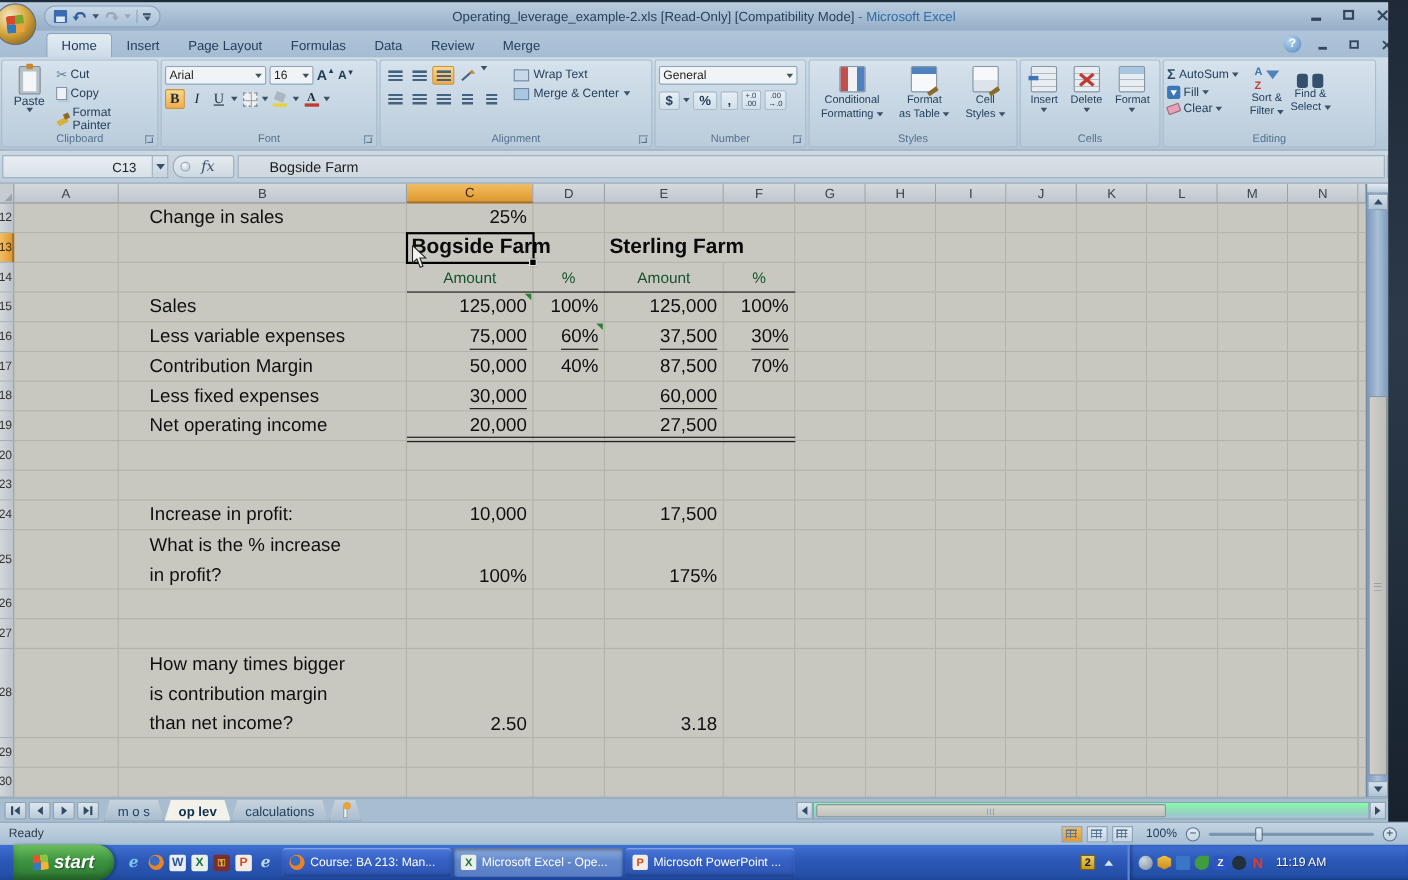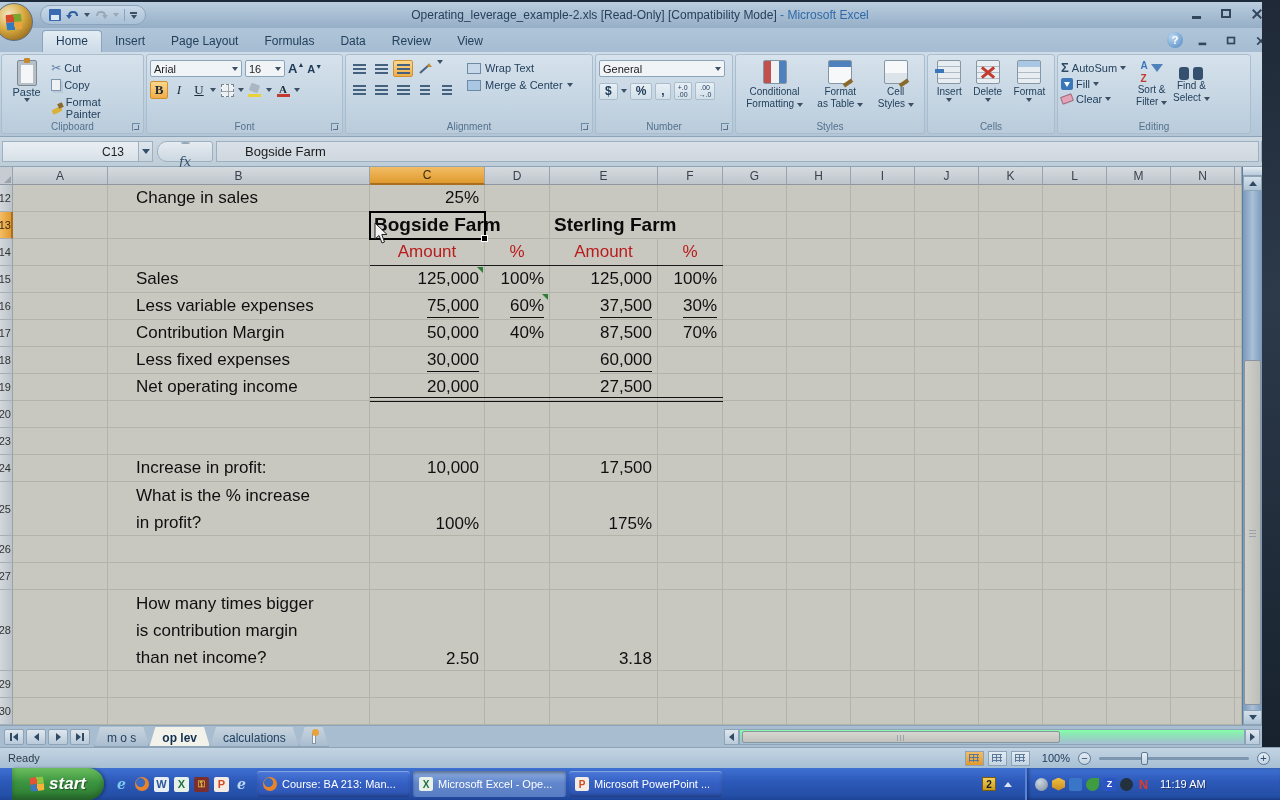--- a/index.html
+++ b/index.html
@@ -121,21 +121,21 @@
   .ic-az .z { color:#c23b2e; position:absolute; left:0; bottom:0; }
   .ic-az .fun { position:absolute; right:0; top:4px; width:0; height:0; border-left:6px solid transparent; border-right:6px solid transparent; border-top:8px solid #4f81bd; }
   .ic-bino { position:relative; width:24px; height:20px; }
   .ic-bino::before,.ic-bino::after { content:""; position:absolute; bottom:0; width:10px; height:13px; background:#35506e; border-radius:3px; }
   .ic-bino::before { left:0; } .ic-bino::after { right:0; }
 
   
   .fbar { height:30px; background:linear-gradient(#ccd8e2,#bfcdd9); border-bottom:1px solid #8ca3b8; display:flex; align-items:center; position:relative; }
   .namebox { width:137px; height:21px; margin-left:2px; background:linear-gradient(#e9eef3,#d8e1e8); border:1px solid #9db0c0; display:flex; align-items:center; justify-content:flex-end; font-size:12px; color:#222; padding-right:14px; }
   .nb-dd { width:14px; height:21px; display:flex; align-items:center; justify-content:center; background:linear-gradient(#dfe7ee,#c8d4de); border:1px solid #9db0c0; border-left:none; }
-  .fx-pill { margin-left:4px; width:56px; height:21px; border-radius:10px 3px 3px 10px; background:linear-gradient(#e6ecf1,#cdd8e1); border:1px solid #9db0c0; display:flex; align-items:center; padding:0 6px; gap:10px;flex-direction:column; }
+  .fx-pill { margin-left:4px; width:56px; height:21px; border-radius:10px 3px 3px 10px; background:linear-gradient(#e6ecf1,#cdd8e1); border:1px solid #9db0c0; display:flex; align-items:center; padding:0 6px; gap:10px; }
   .fx-pill .knob { width:9px; height:9px; border-radius:50%; background:radial-gradient(circle at 35% 30%,#f5f8fa,#b9c6d1); border:1px solid #93a6b6; }
   .fx { font-family:"DejaVu Serif",serif; font-style:italic; font-size:13px; color:#33506c; }
   .finput { flex:1; height:21px; margin-left:3px; background:linear-gradient(#d9e0e7,#cfd7df); border:1px solid #9db0c0; display:flex; align-items:center; font-size:13px; color:#1c1c1c; padding-left:28px; }
   .fexp { width:17px; height:21px; margin:0 2px; background:linear-gradient(#dfe7ee,#c8d4de); border:1px solid #9db0c0; display:flex; align-items:center; justify-content:center; }
   .chev { width:0; height:0; border-left:4px solid transparent; border-right:4px solid transparent; border-top:5px solid #33506c; }
 
   
   .grid { position:relative; height:558px; background:#c9c8c0; overflow:hidden; }
   .row { display:flex; }
   .r27 { height:27px; } .r54 { height:54px; } .r81 { height:81px; }
@@ -146,21 +146,21 @@
   .ch { height:18px; display:flex; align-items:center; justify-content:center; font-size:12px; color:#39434d; background:linear-gradient(#d5dade,#bfc6cc); border-right:1px solid #98a2ab; border-bottom:1px solid #8e97a0; }
   .ch.sel { background:linear-gradient(#f2bd66,#e09a2e); border-bottom:2px solid #a96e20; color:#3c2a0c; }
   .w64 { width:64px; } .cx { width:7px; }
   .corner { width:13px; height:18px; background:#c6ccd2; border-right:1px solid #98a2ab; border-bottom:1px solid #8e97a0; position:relative; }
   .corner::after { content:""; position:absolute; right:1px; bottom:1px; border-left:7px solid transparent; border-bottom:7px solid #9aa4ad; }
   .rh { width:13px; background:linear-gradient(90deg,#d2d7db,#bcc3c9); border-right:1px solid #98a2ab; border-bottom:1px solid #a6afb7; overflow:hidden; display:flex; align-items:center; font-size:11px; color:#333; flex:none; }
   .rh span { display:block; width:24px; min-width:24px; margin-left:-12px; text-align:right; padding-right:1px; }
   .rh.sel { background:linear-gradient(90deg,#f2bd66,#e09a2e); border-right:2px solid #a96e20; color:#3c2a0c; }
   .lab { font-size:17px; color:#0f0f0f; padding-left:28px; line-height:26px; white-space:nowrap; }
   .val { font-size:17px; color:#0f0f0f; text-align:right; padding-right:5px; line-height:26px; }
-  .ctr { text-align:center; padding:0; font-size:17px; color:#b91c1c; line-height:26px; }
+  .ctr { text-align:center; padding:0; font-size:14px; color:#14532d; line-height:26px; }
   .bigb { font-weight:bold; font-size:19px; color:#0a0a0a; line-height:26px; white-space:nowrap; padding-left:4px; z-index:2; }
   .nbr { border-right:none; }
   .ul { border-bottom:1px solid #111; display:inline-block; line-height:22px; }
   .lab2 { font-size:17px; color:#0f0f0f; padding-left:28px; }
   .lab2 div { line-height:27px; white-space:nowrap; }
   .bot { display:flex; align-items:flex-end; justify-content:flex-end; padding:0 5px 1px 0; font-size:17px; color:#0f0f0f; }
   .ov { position:absolute; }
   .line1 { left:370px; top:98px; width:353px; height:1px; background:#1a1a1a; }
   .line2 { left:370px; top:230px; width:353px; height:5px; border-top:1px solid #111; border-bottom:1px solid #111; }
   .selbox { left:369px; top:44px; width:117px; height:29px; border:2px solid #000; z-index:3; }
@@ -285,21 +285,21 @@
     </div>
   </div>
 
   <div class="tabrow">
     <span class="rtab active">Home</span>
     <span class="rtab">Insert</span>
     <span class="rtab">Page Layout</span>
     <span class="rtab">Formulas</span>
     <span class="rtab">Data</span>
     <span class="rtab">Review</span>
-    <span class="rtab">View</span>
+    <span class="rtab">Merge</span>
     <div class="tab-ctl">
       <span class="helpbtn">?</span>
       <span class="wbtn sm">
           <span class="g-min"></span>
         </span>
       <span class="wbtn sm">
           <span class="g-box"></span>
         </span>
       <span class="wbtn sm">
           <span class="g-x"></span>

